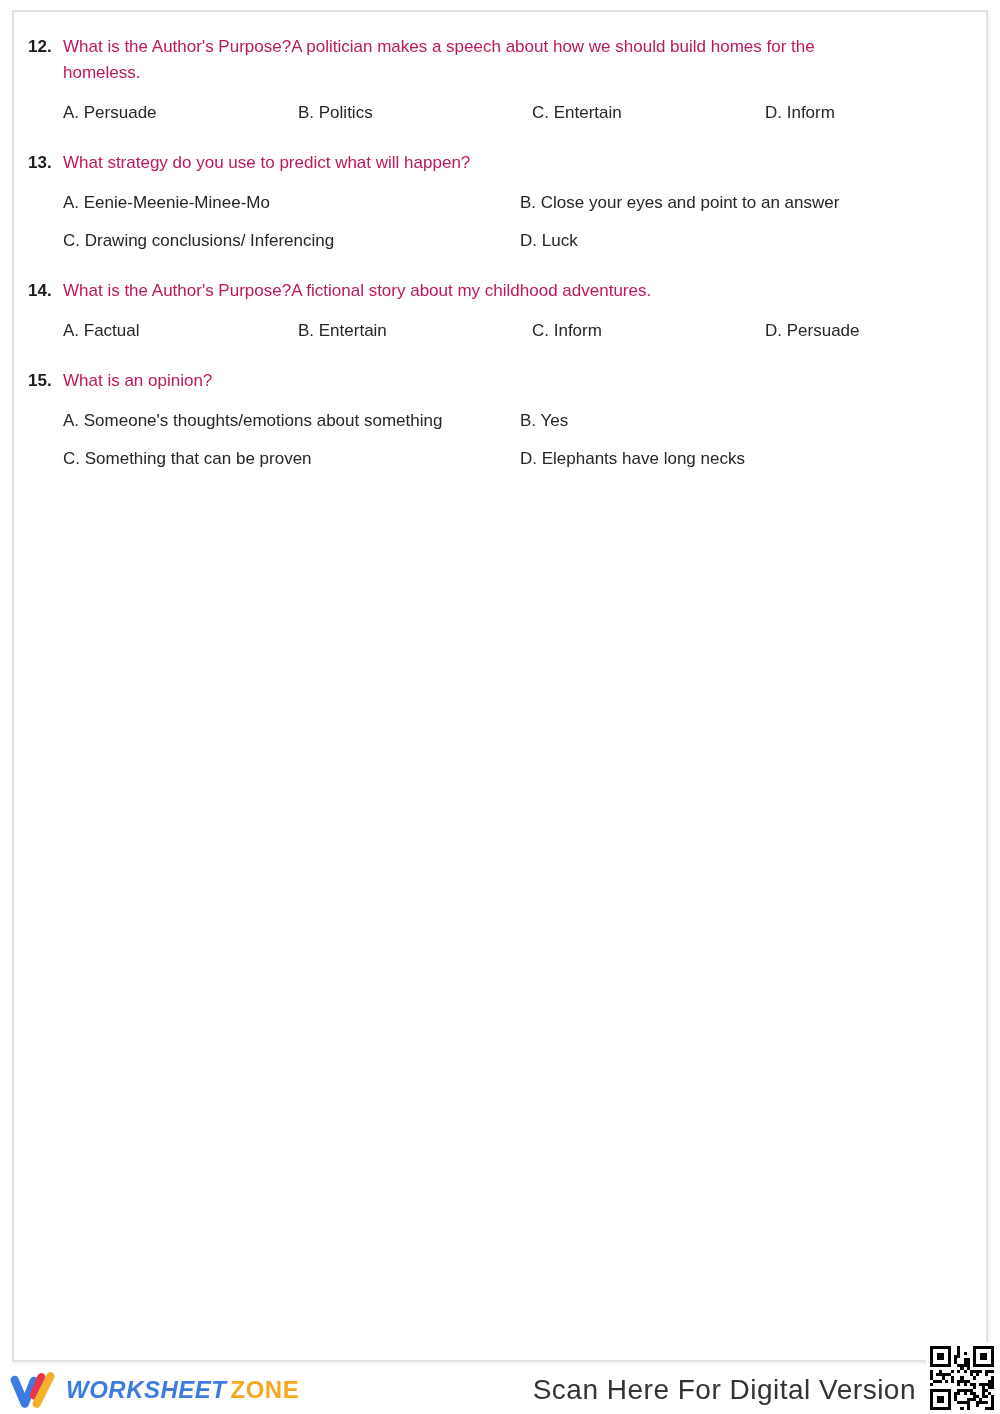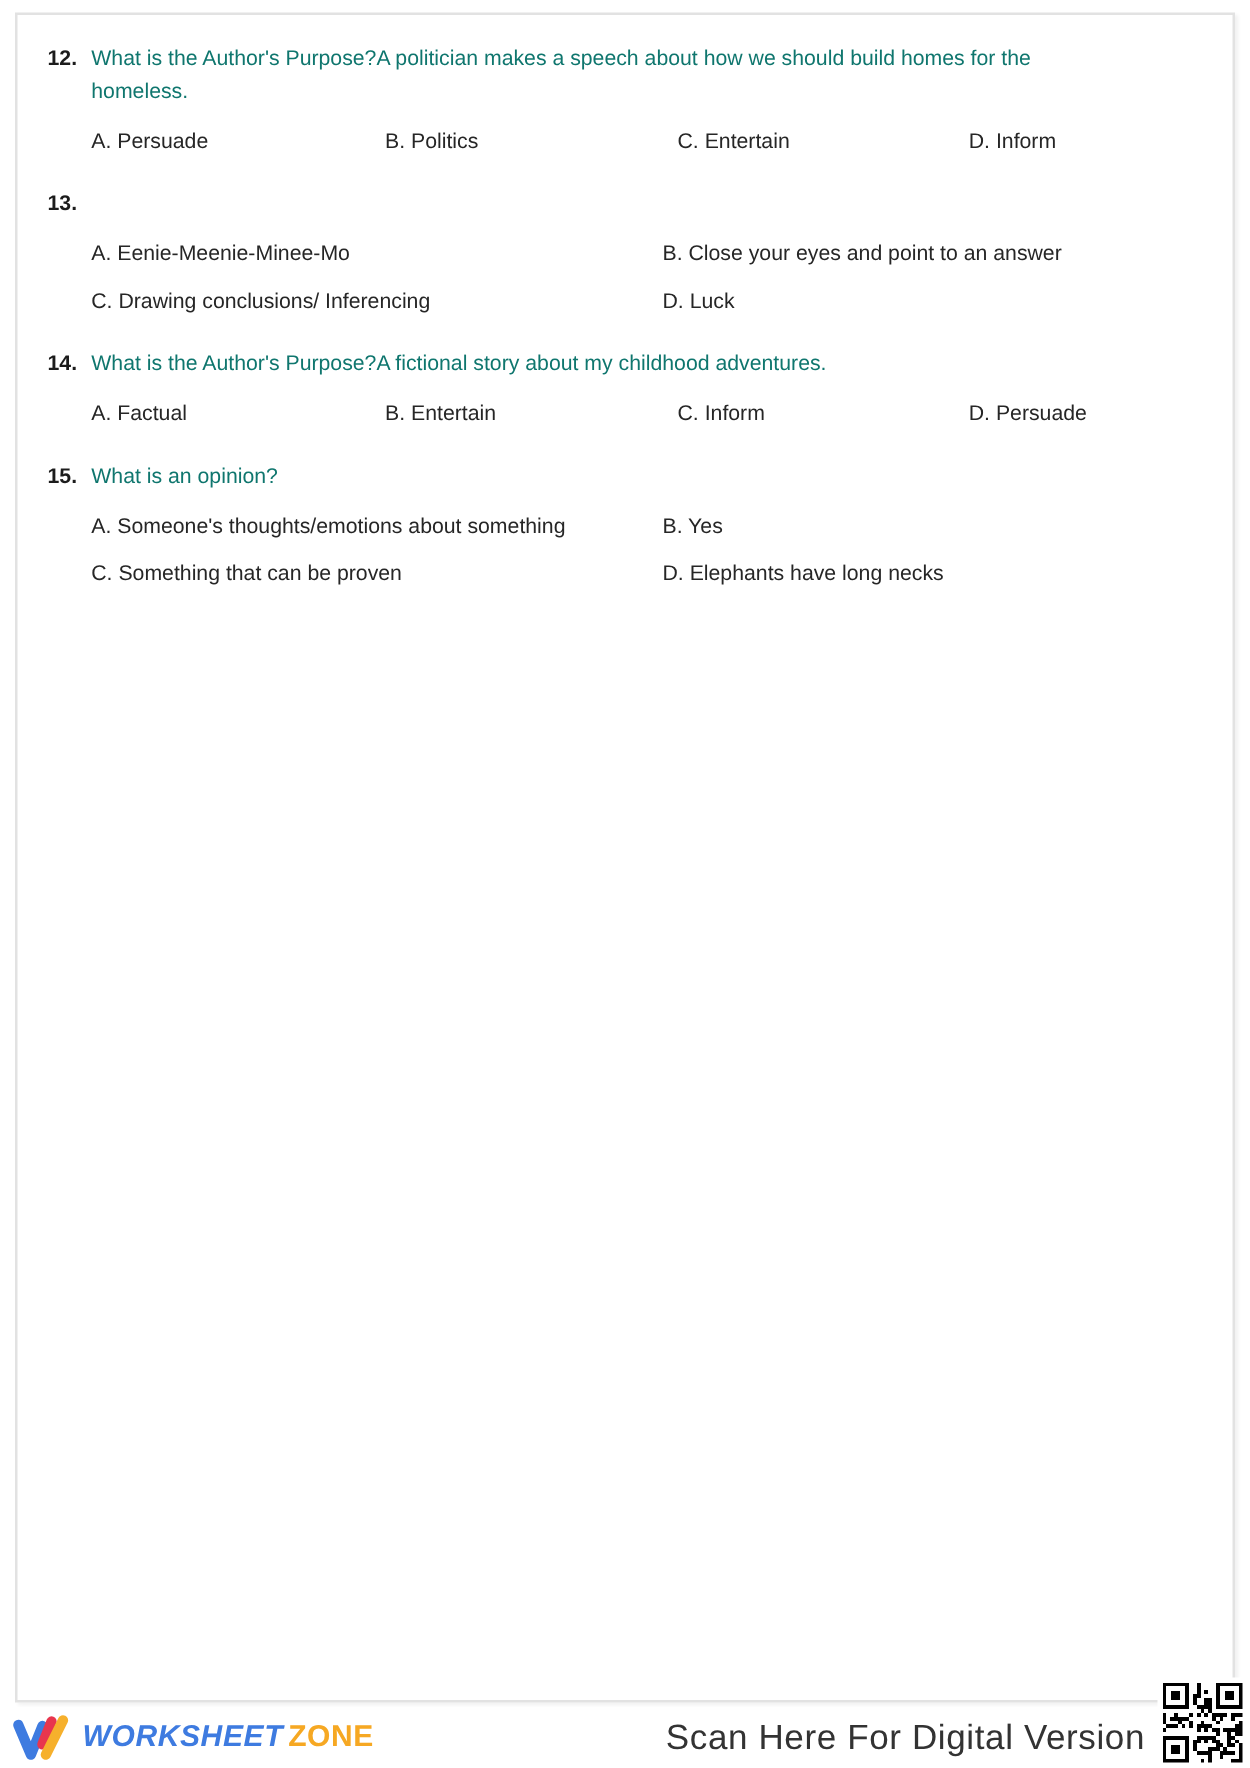--- a/index.html
+++ b/index.html
@@ -3,26 +3,26 @@
 <meta charset="utf-8">
 <style>
   * { margin:0; padding:0; box-sizing:border-box; }
   html,body { width:1000px; height:1414px; background:#ffffff;
     font-family:"Liberation Sans","DejaVu Sans",sans-serif; color:#212121; }
   .canvas { position:relative; width:1000px; height:1414px; background:#fff; overflow:hidden; }
 
   
   .sheet { position:absolute; left:12px; top:10px; width:976px; height:1352px;
     background:#fff; border:2px solid #e2e2e2; box-shadow:2px 2px 3px rgba(0,0,0,0.06);
-    padding:22px 14px 0 24px; }
+    padding:22px 14px 0 14px; }
 
   .question { margin-bottom:24px; }
   .q-head { display:flex; align-items:flex-start; }
   .q-num { width:35px; flex:0 0 35px; font-weight:700; font-size:17px; line-height:26px; color:#1c1c1c; }
-  .q-text { font-size:17px; line-height:26px; max-width:820px; color:#0f766e; }
+  .q-text { font-size:17px; line-height:26px; max-width:820px; color:#be185d; }
 
   .options { display:grid; margin-left:35px; margin-top:14px; row-gap:14px;gap:12px; }
   .cols-4 { grid-template-columns:223px 222px 221px auto; }
   .cols-2 { grid-template-columns:445px auto; }
   .option { font-size:17px; line-height:26px; color:#262626; white-space:nowrap; }
 
   
   .footer { position:absolute; left:0; top:1366px; width:1000px; height:48px; background:#fff; }
   .brand { position:absolute; left:8px; top:2px; display:flex; align-items:center; }
   .brand-mark { width:50px; height:44px; }
@@ -52,20 +52,21 @@
         <span class="option">A. Persuade</span>
         <span class="option">B. Politics</span>
         <span class="option">C. Entertain</span>
         <span class="option">D. Inform</span>
       </div>
     </div>
 
     <div class="question">
       <div class="q-head">
         <span class="q-num">13.</span>
+        <span class="q-text">What strategy do you use to predict what will happen?</span>
       </div>
       <div class="options cols-2">
         <span class="option">A. Eenie-Meenie-Minee-Mo</span>
         <span class="option">B. Close your eyes and point to an answer</span>
         <span class="option">C. Drawing conclusions/ Inferencing</span>
         <span class="option">D. Luck</span>
       </div>
     </div>
 
     <div class="question">

